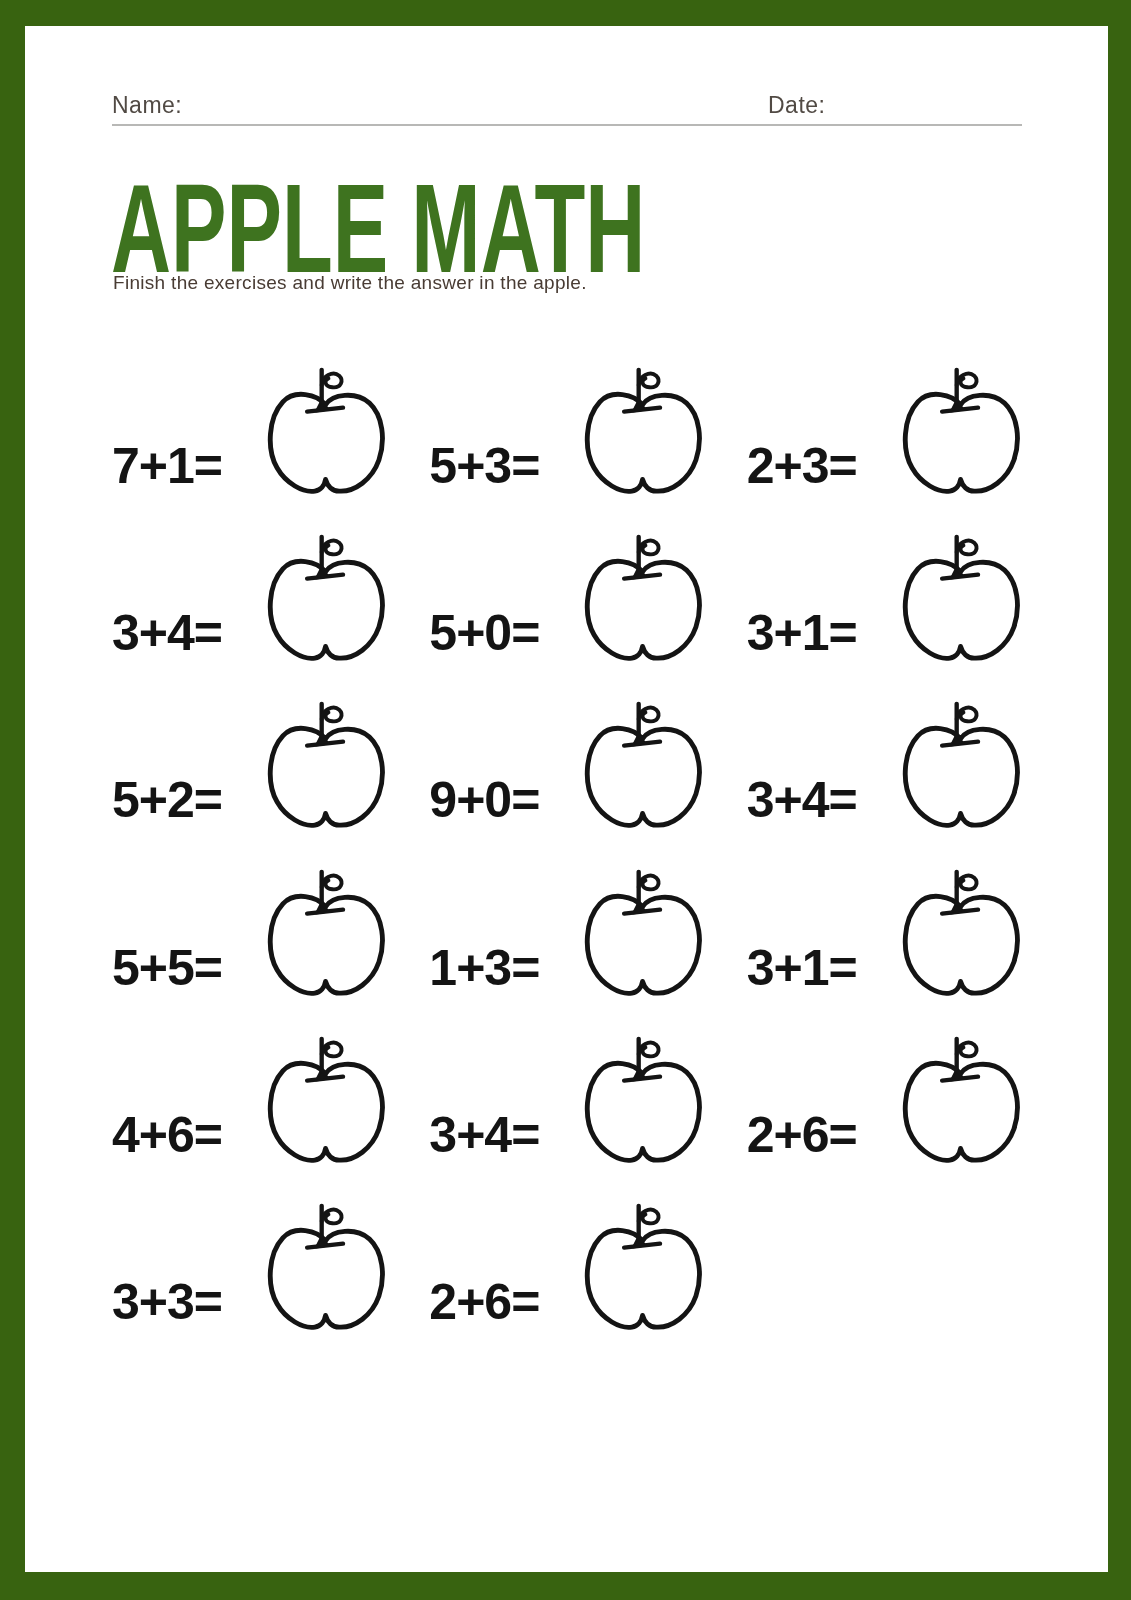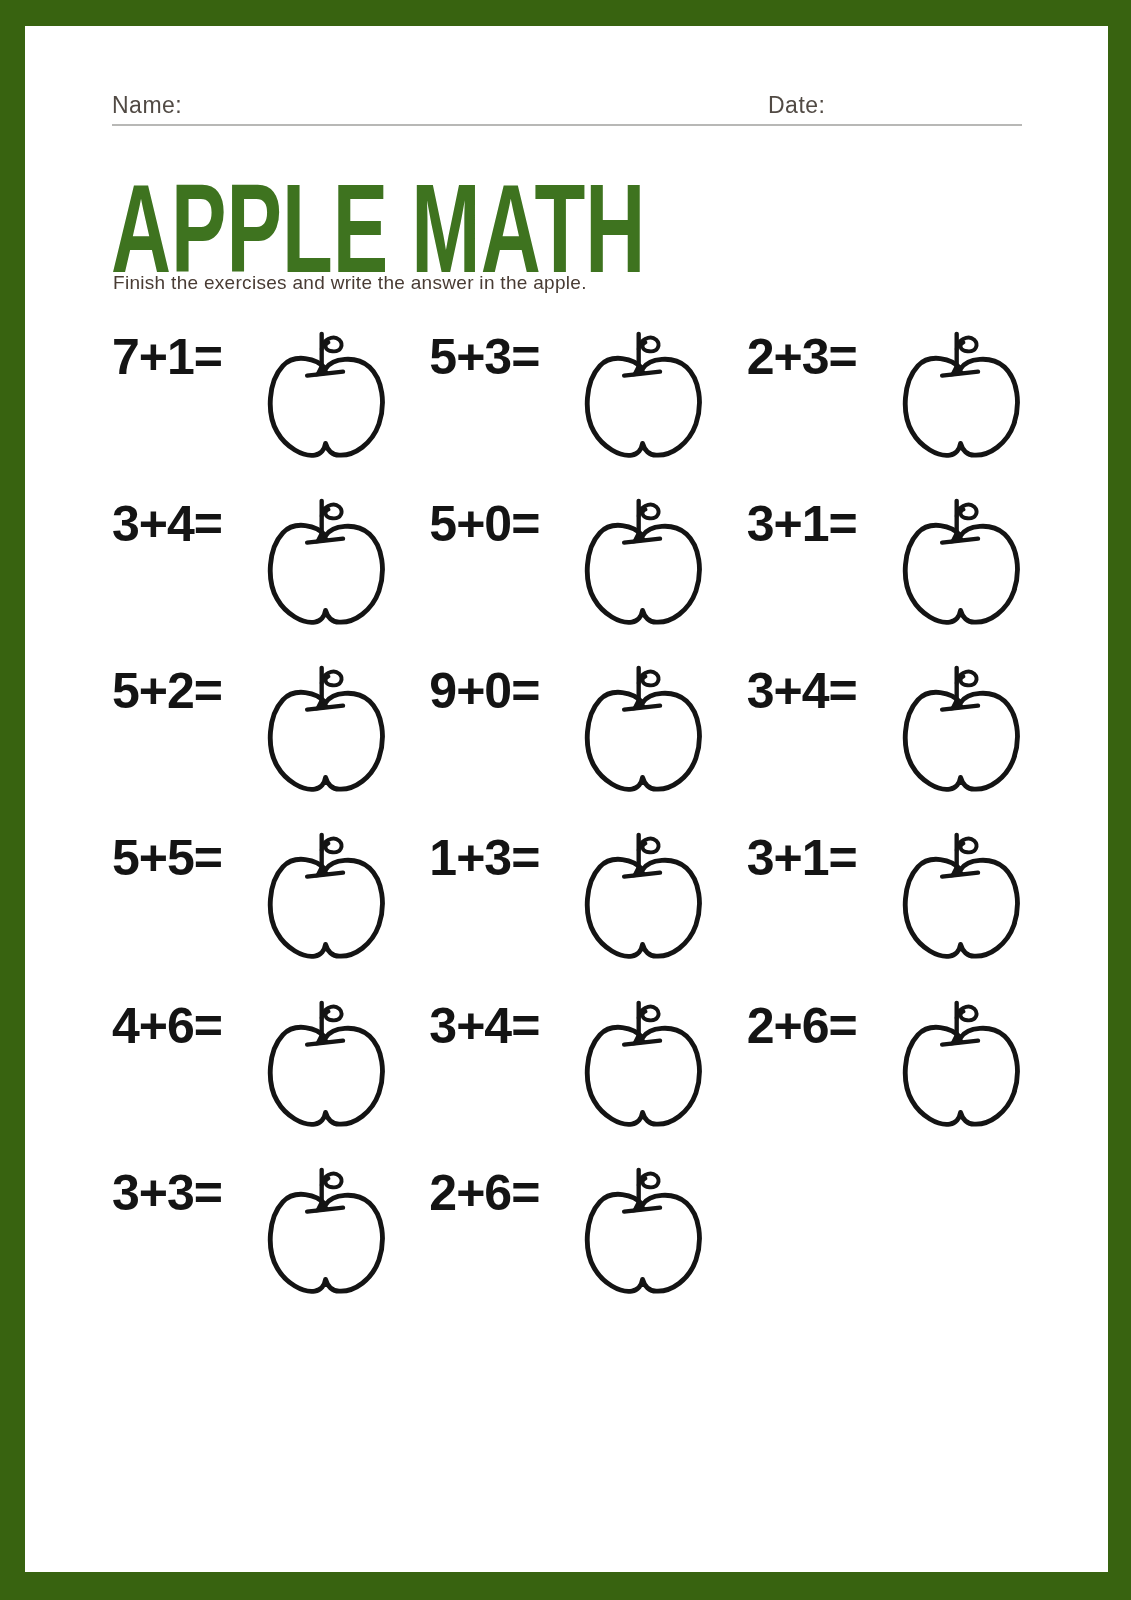--- a/index.html
+++ b/index.html
@@ -49,21 +49,21 @@
     white-space:nowrap;
   }
   
   .grid{
     position:absolute;left:85px;top:302px;width:952px;height:1170px;
     display:grid;
     grid-template-columns:repeat(3,1fr);
     grid-template-rows:repeat(7,1fr);
   }
   .cell{
-    display:flex;align-items:flex-start;gap:28px;padding-left:2px;
+    display:flex;align-items:flex-end;gap:28px;padding-left:2px;
   }
   .expr{
     width:124px;flex:0 0 auto;
     font-size:50px;font-weight:bold;letter-spacing:-1px;
     color:var(--ink);white-space:nowrap;
   }
   .apple{
     width:127px;height:131px;flex:0 0 auto;display:block;
   }
   .apple path{

